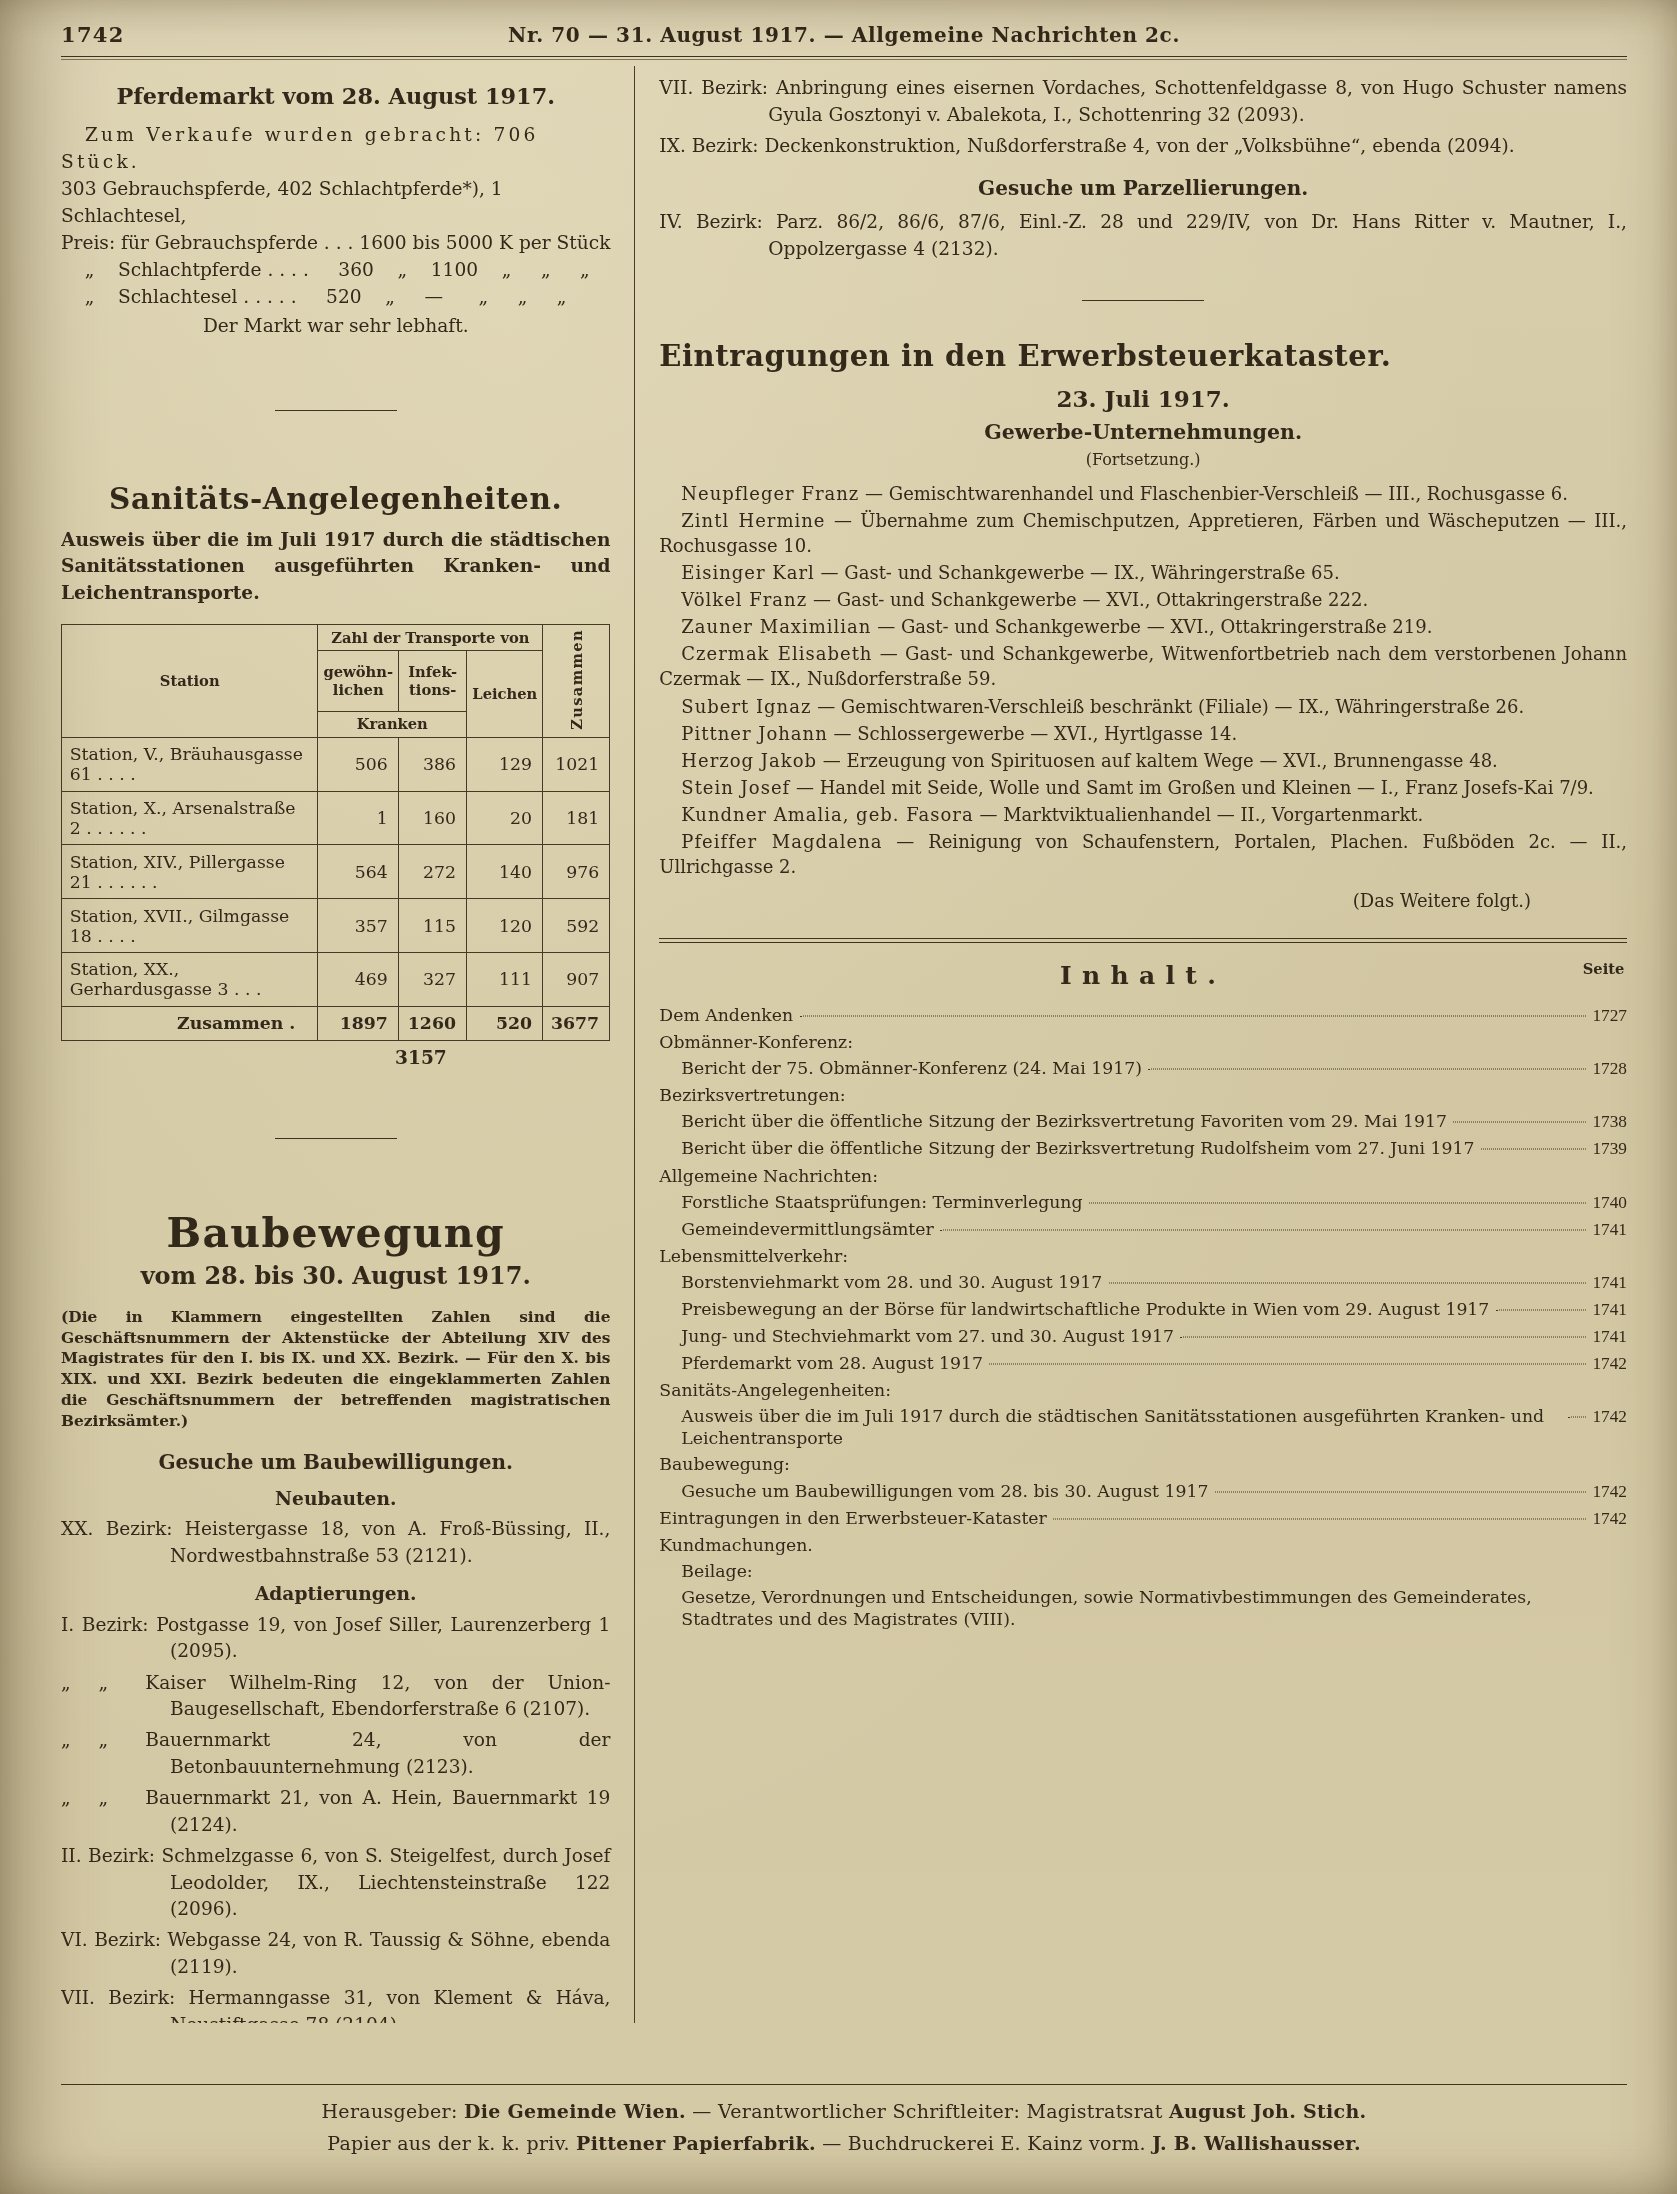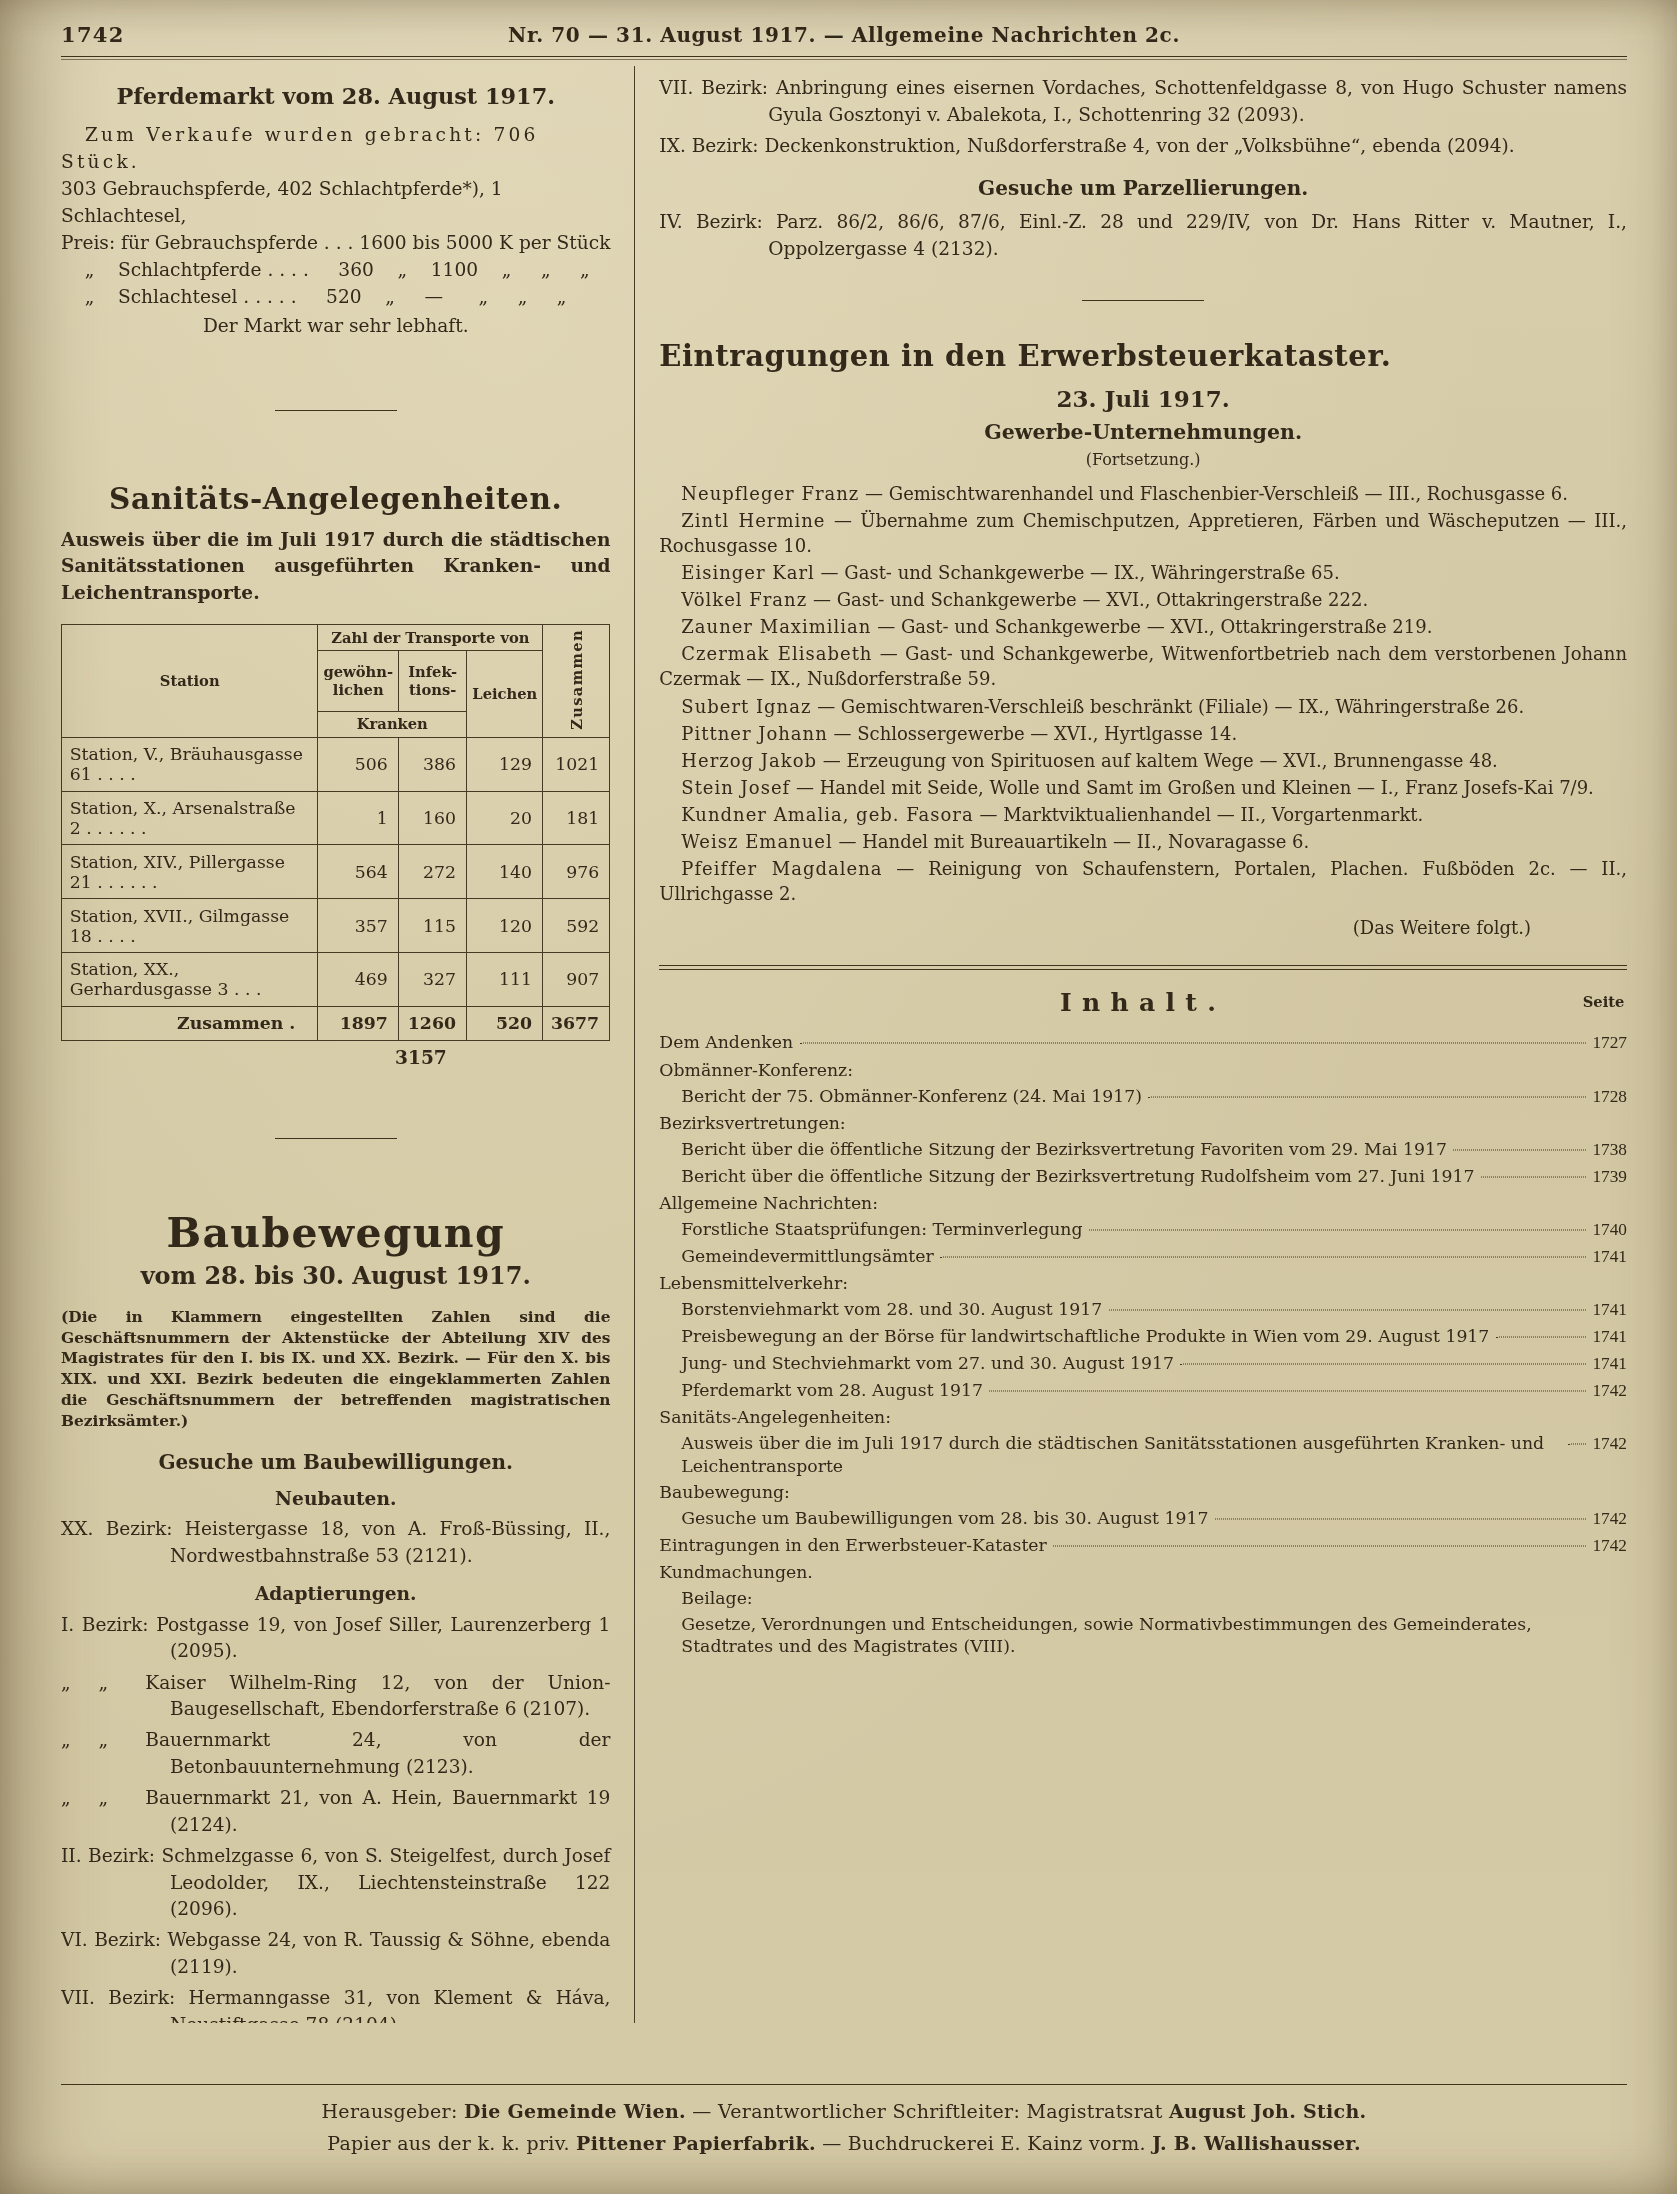--- a/index.html
+++ b/index.html
@@ -73,21 +73,21 @@
   .erw-fort{ text-align:center; font-size:16px; margin-bottom:11.5px; }
   .gw-entry{ font-size:18px; line-height:1.40; text-align:justify; text-indent:22px; margin-bottom:1.9px; }
   .gw-name{ letter-spacing:1px; }
   .gw-closing{ text-align:right; padding-right:96px; font-size:18px; margin-top:10.3px; }
 
   .double-rule{ border-top:1.3px solid #3f331d; border-bottom:1.3px solid #3f331d; height:5.8px; margin:27px 0 18px; }
 
   
   .inhalt-head{ position:relative; text-align:center; margin:6.4px 0 14px; }
   .inhalt-title{ display:inline-block; font-size:25px; font-weight:bold; letter-spacing:10.3px; }
-  .seite{ position:absolute; right:2.6px; bottom:7px; font-size:14.7px; font-weight:bold; }
+  .seite{ position:absolute; right:2.6px; bottom:13px; font-size:14.7px; font-weight:bold; }
   .toc{ font-size:17.3px; line-height:1.32; }
   .toc-row{ display:flex; align-items:baseline; margin-bottom:3.2px; }
   .toc-row.ind{ padding-left:22px; }
   .toc-text{ }
   .toc-leader{ flex:1 1 auto; min-width:18px; margin:0 6.4px; border-bottom:1.9px dotted #43361f; transform:translateY(-4.5px); }
   .toc-page{ white-space:nowrap;font-family:Liberation Serif, serif; }
 
   
   footer{ position:absolute; left:61px; right:50px; bottom:29.5px; border-top:1.3px solid #3f331d; padding-top:15.4px; }
   .f-line{ text-align:center; font-size:19px; margin-bottom:10.3px; letter-spacing:0.3px; }
@@ -246,21 +246,20 @@
         <p class="gw-entry"><span class="gw-name">Zintl Hermine</span> <span>— Übernahme zum Chemischputzen, Appretieren, Färben und Wäscheputzen — III., Rochusgasse 10.</span></p>
         <p class="gw-entry"><span class="gw-name">Eisinger Karl</span> <span>— Gast- und Schankgewerbe — IX., Währingerstraße 65.</span></p>
         <p class="gw-entry"><span class="gw-name">Völkel Franz</span> <span>— Gast- und Schankgewerbe — XVI., Ottakringerstraße 222.</span></p>
         <p class="gw-entry"><span class="gw-name">Zauner Maximilian</span> <span>— Gast- und Schankgewerbe — XVI., Ottakringerstraße 219.</span></p>
         <p class="gw-entry"><span class="gw-name">Czermak Elisabeth</span> <span>— Gast- und Schankgewerbe, Witwenfortbetrieb nach dem verstorbenen Johann Czermak — IX., Nußdorferstraße 59.</span></p>
         <p class="gw-entry"><span class="gw-name">Subert Ignaz</span> <span>— Gemischtwaren-Verschleiß beschränkt (Filiale) — IX., Währingerstraße 26.</span></p>
         <p class="gw-entry"><span class="gw-name">Pittner Johann</span> <span>— Schlossergewerbe — XVI., Hyrtlgasse 14.</span></p>
         <p class="gw-entry"><span class="gw-name">Herzog Jakob</span> <span>— Erzeugung von Spirituosen auf kaltem Wege — XVI., Brunnengasse 48.</span></p>
         <p class="gw-entry"><span class="gw-name">Stein Josef</span> <span>— Handel mit Seide, Wolle und Samt im Großen und Kleinen — I., Franz Josefs-Kai 7/9.</span></p>
         <p class="gw-entry"><span class="gw-name">Kundner Amalia, geb. Fasora</span> <span>— Marktviktualienhandel — II., Vorgartenmarkt.</span></p>
-        <p class="gw-entry"><span class="gw-name">Weisz Emanuel</span> <span>— Handel mit Bureauartikeln — II., Novaragasse 6.</span></p>
         <p class="gw-entry"><span class="gw-name">Pfeiffer Magdalena</span> <span>— Reinigung von Schaufenstern, Portalen, Plachen. Fußböden 2c. — II., Ullrichgasse 2.</span></p>
 
         <p class="gw-closing">(Das Weitere folgt.)</p>
       </section>
 
       <div class="double-rule"></div>
 
       <section>
         <div class="inhalt-head">
           <h2 class="inhalt-title">Inhalt.</h2>

